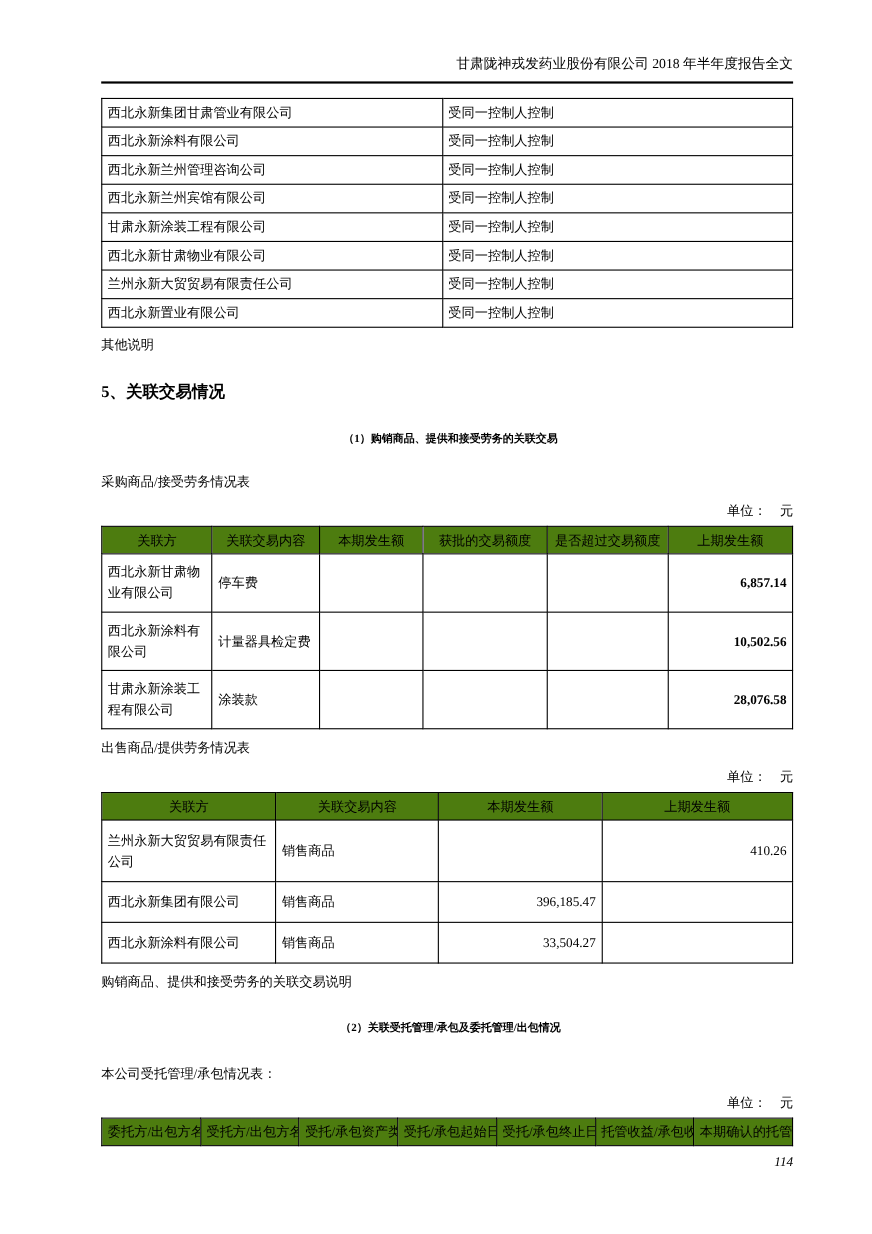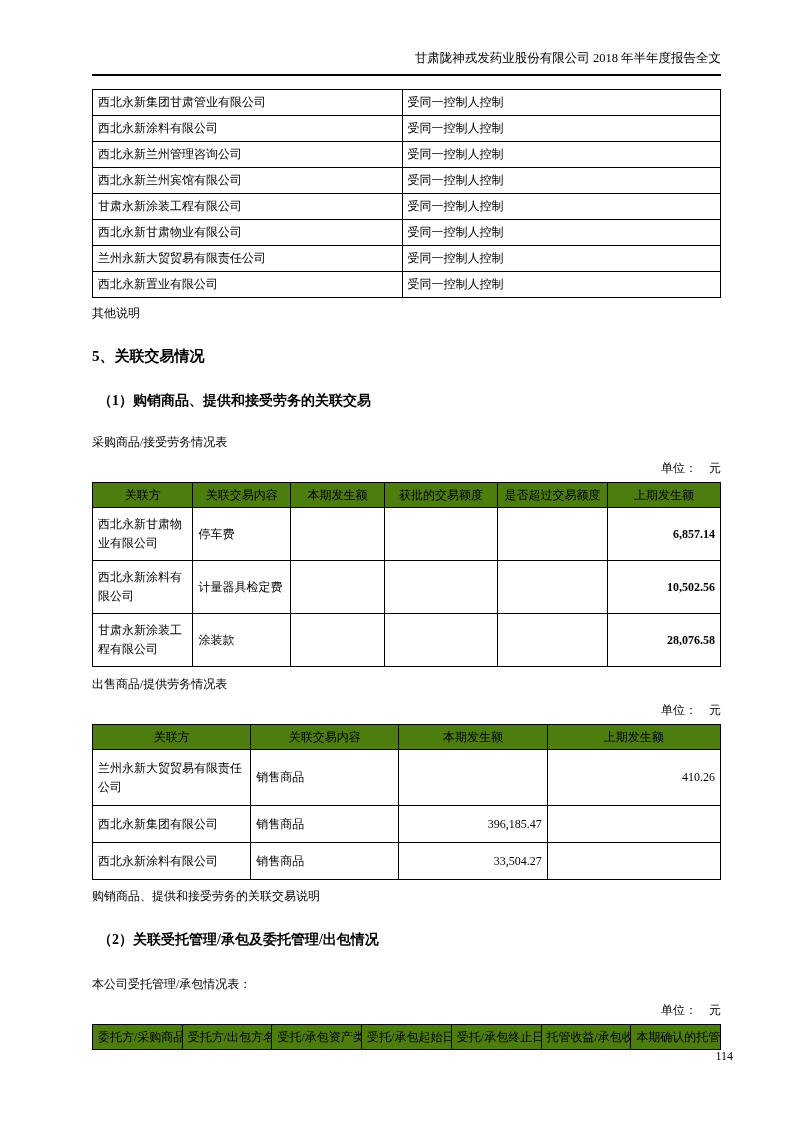--- a/index.html
+++ b/index.html
@@ -56,33 +56,34 @@
   .sales-table .num { text-align: right; }
 
   
   .entrust-table th { height: 26px; }
 
   .note-text { font-size: 12px; margin-top: 7px; }
   .caption-text { font-size: 12px; }
   .unit-line { font-size: 12px; text-align: right; margin: 9px 0 5px 0; }
 
   .h-sec { font-size: 15px; font-weight: bold; margin-top: 25px; }
-  .h-sub { font-size: 14px; font-weight: bold; margin-top: 26px; padding-left: 6px; }
+  .h-sub { font-size: 10px; font-weight: bold; margin-top: 26px; padding-left: 6px; text-align: center; }
 
   .mt-table1 { margin-top: 13px; }
   .mt-caption1 { margin-top: 24px; }
   .mt-caption2 { margin-top: 9px; }
   .mt-note2 { margin-top: 8px; }
   .mt-caption3 { margin-top: 27px; }
 
   .page-number {
     position: absolute;
-    right: 60px;
+    right: 72px;
     bottom: 58px;
     font-size: 12px;
+    font-style: italic;
   }
 </style>
 </head>
 <body>
 
 <div class="page">
 
   <div class="doc-header">甘肃陇神戎发药业股份有限公司 2018 年半年度报告全文</div>
 
   <table class="doc-table control-table mt-table1">
@@ -221,21 +222,21 @@
   <div class="note-text mt-note2">购销商品、提供和接受劳务的关联交易说明</div>
 
   <div class="h-sub">（2）关联受托管理/承包及委托管理/出包情况</div>
 
   <div class="caption-text mt-caption3">本公司受托管理/承包情况表：</div>
   <div class="unit-line">单位：　元</div>
 
   <table class="doc-table entrust-table">
     <thead>
       <tr>
-        <th>委托方/采购商品</th>
+        <th>委托方/出包方名</th>
         <th>受托方/出包方名</th>
         <th>受托/承包资产类</th>
         <th>受托/承包起始日</th>
         <th>受托/承包终止日</th>
         <th>托管收益/承包收</th>
         <th>本期确认的托管</th>
       </tr>
     </thead>
   </table>
 

